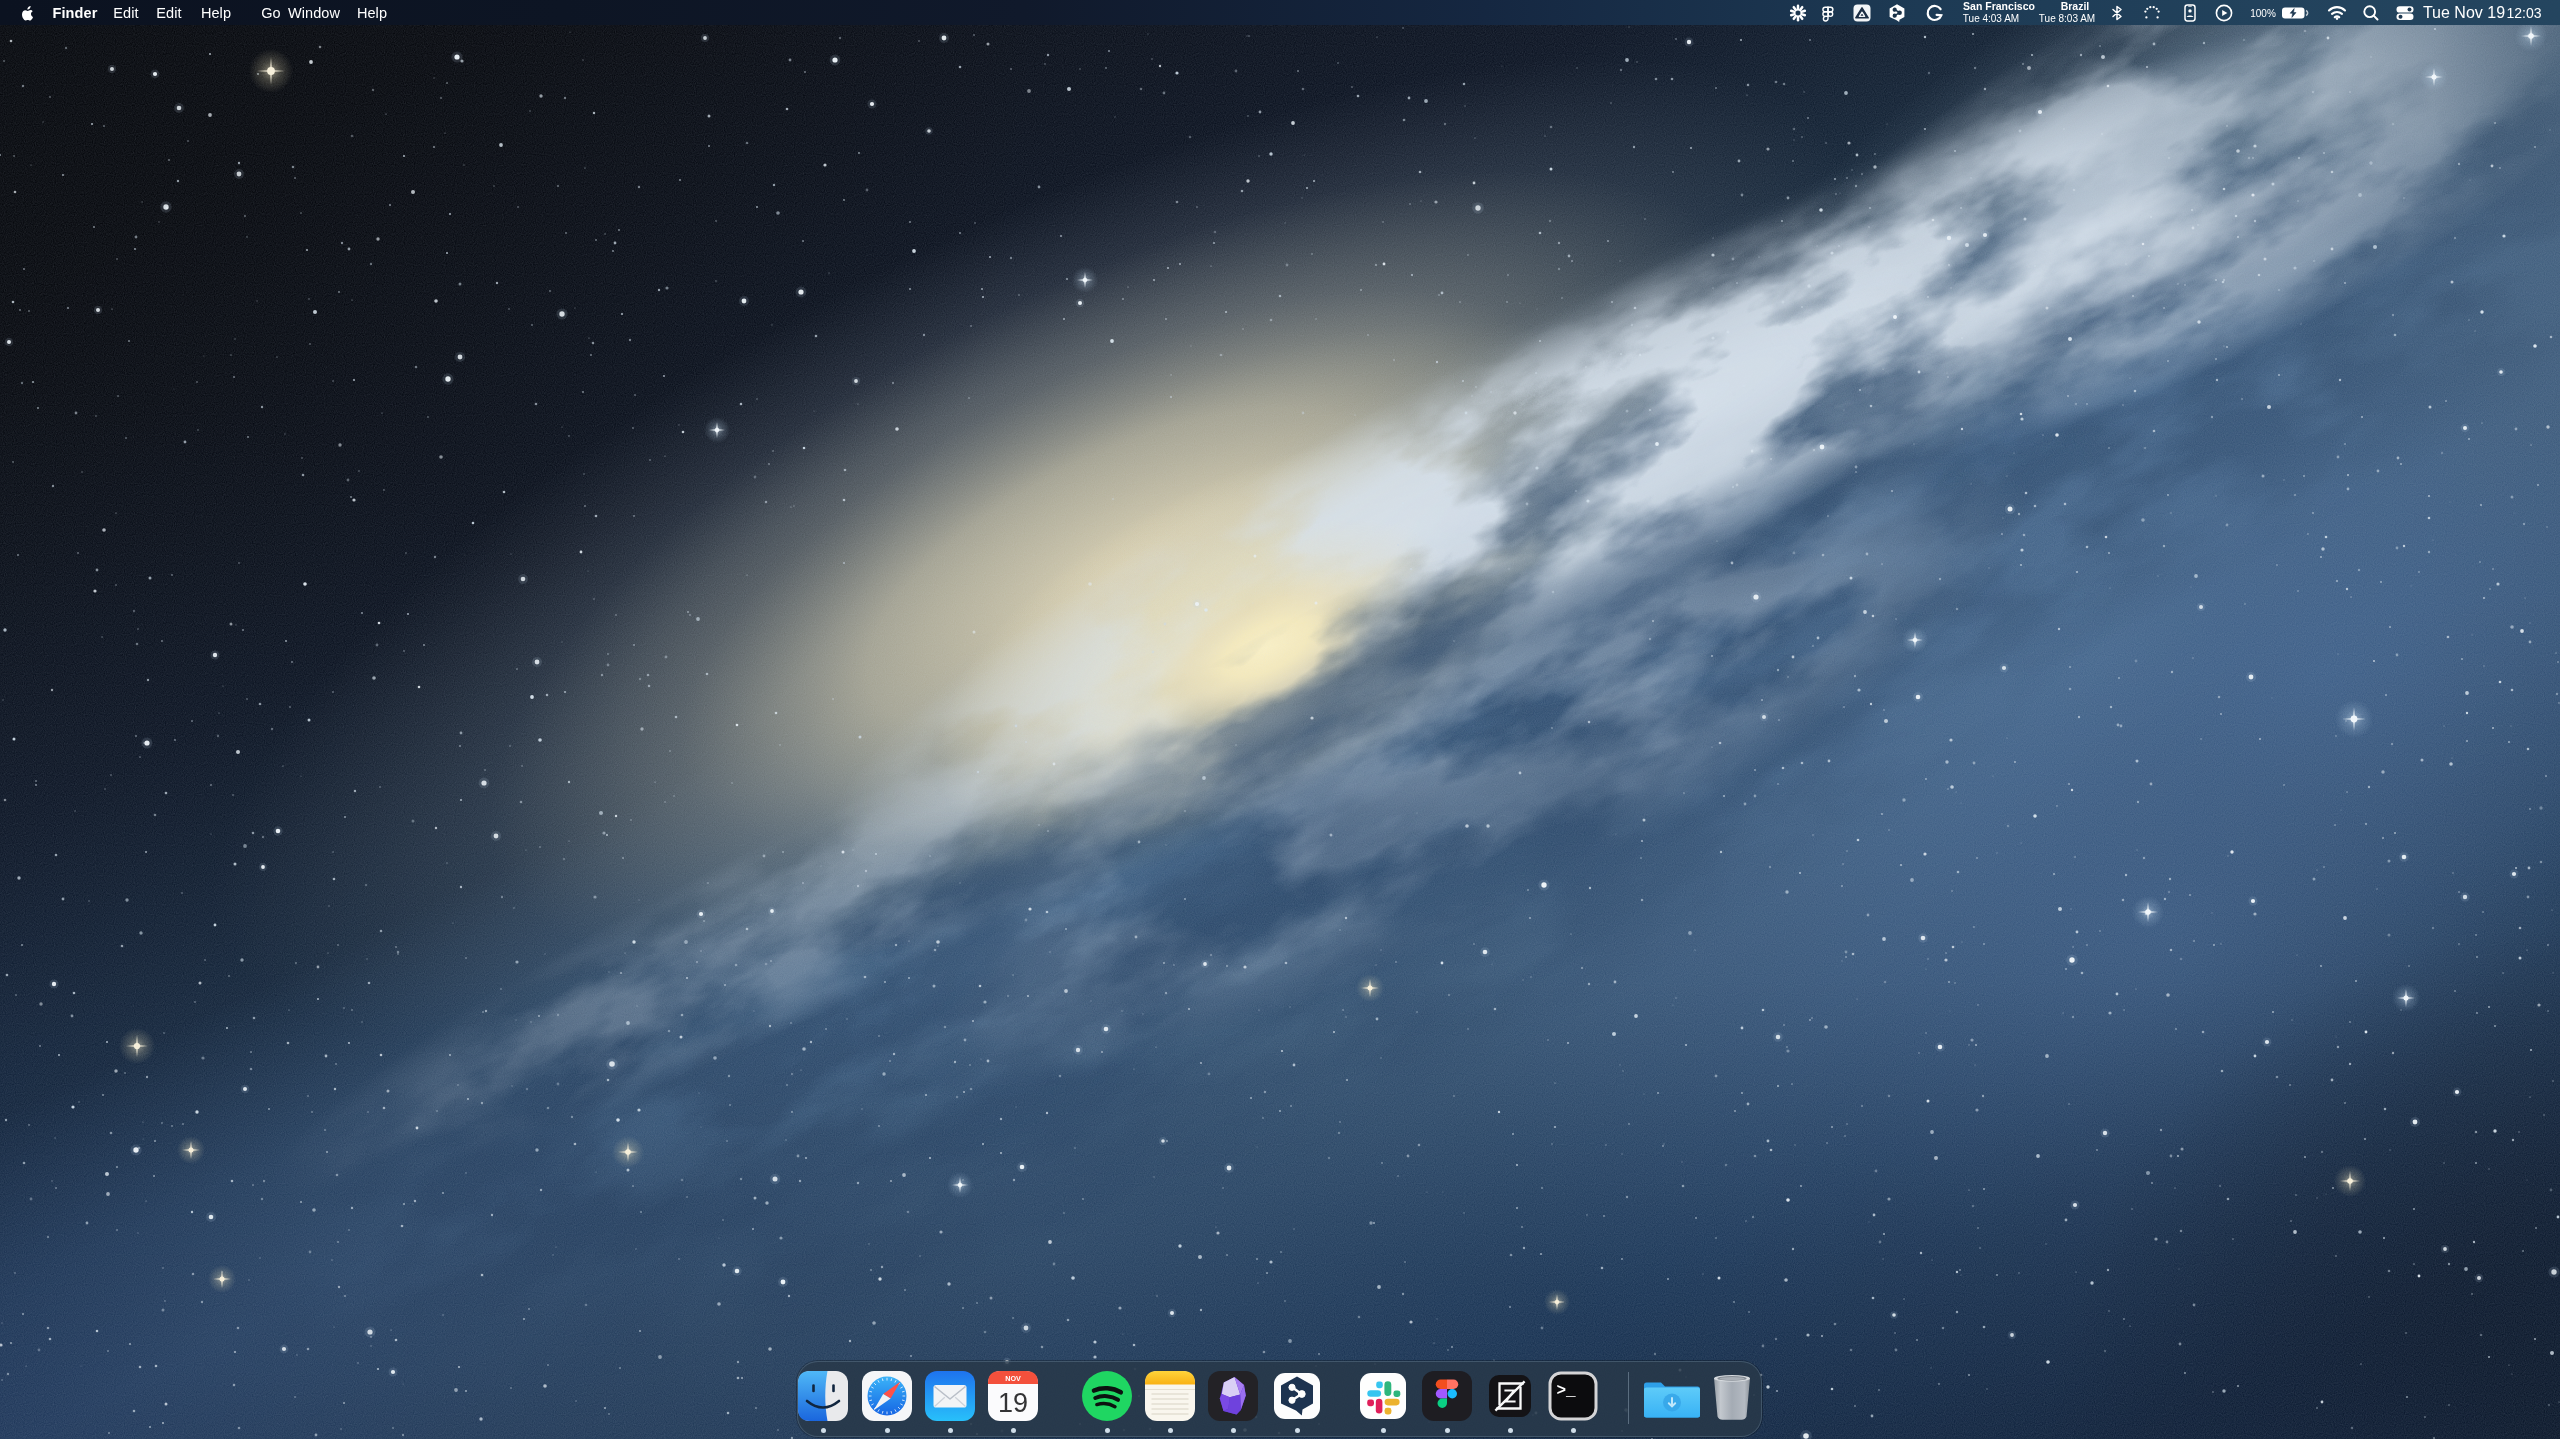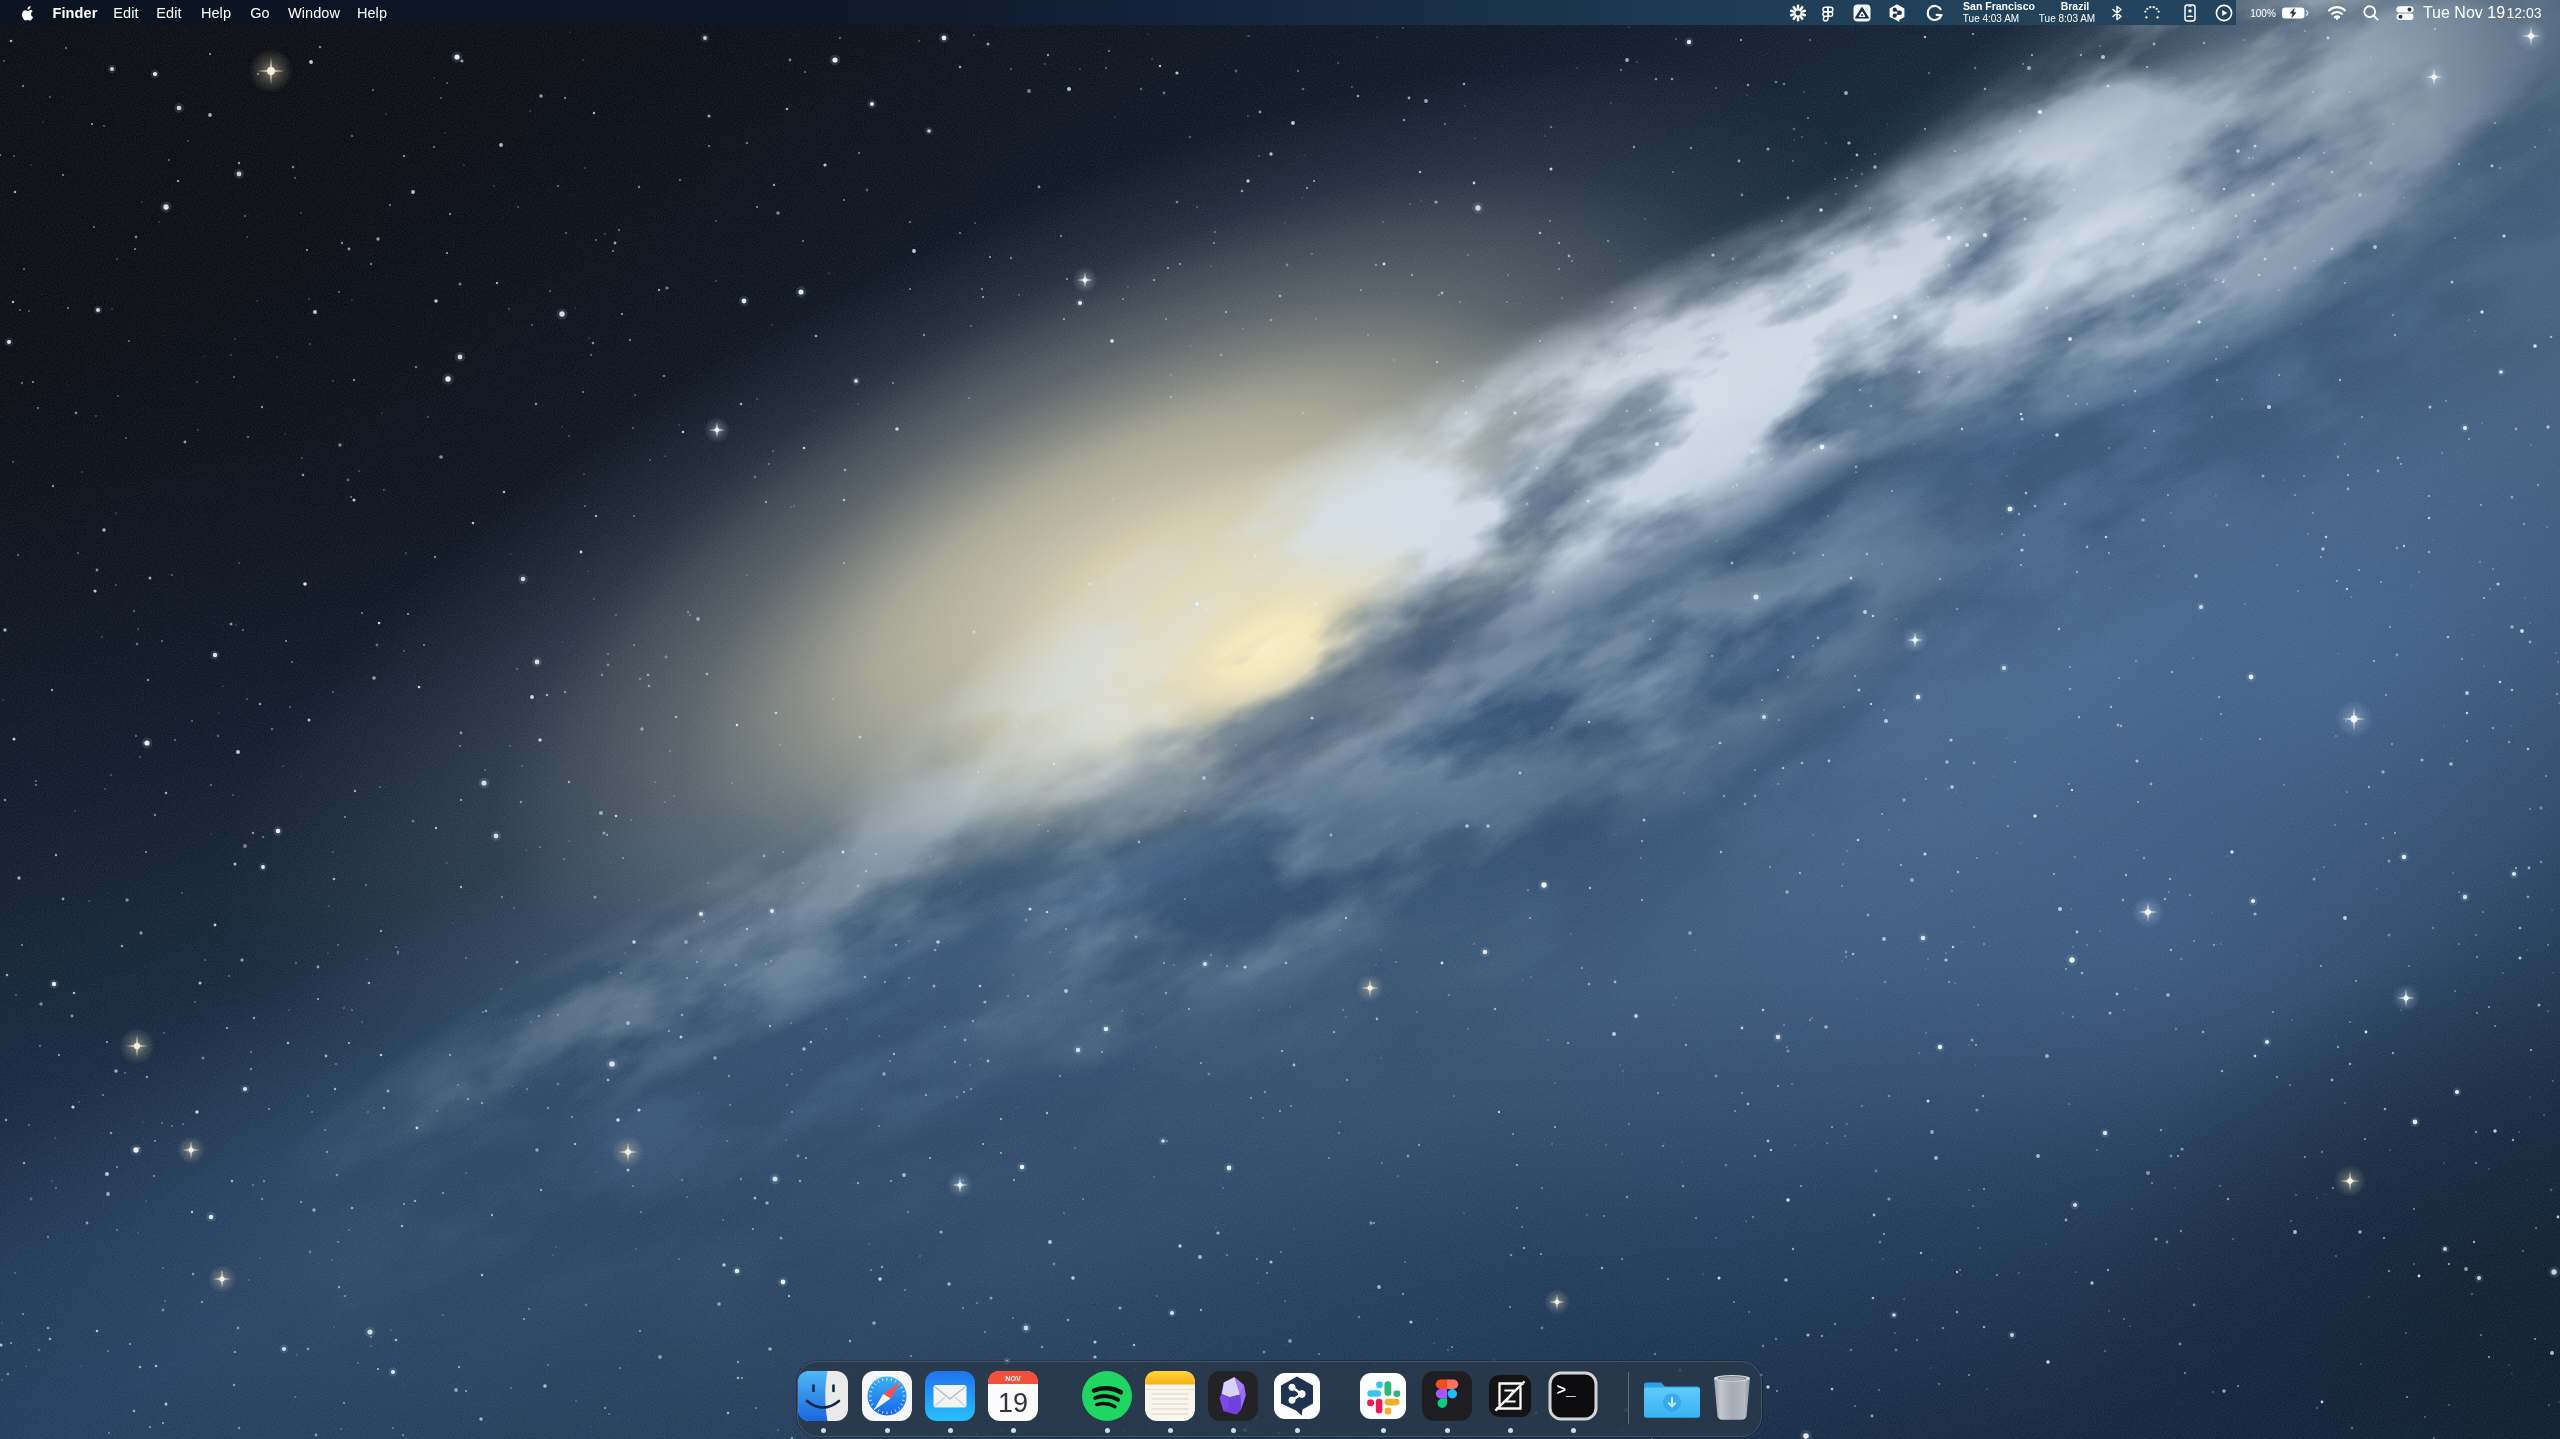--- a/index.html
+++ b/index.html
@@ -1,17 +1,17 @@
 <!DOCTYPE html>
 <html><head><meta charset="utf-8"><title>d</title><style>
 html,body{margin:0;padding:0;width:2560px;height:1439px;overflow:hidden;background:#0c121d;}
 *{box-sizing:border-box;}
 #stage{position:relative;width:2560px;height:1439px;font-family:"Liberation Sans",sans-serif;}
 #wall{position:absolute;left:0;top:0;}
-#menubar{position:absolute;left:0;top:0;width:2236px;height:25px;
+#menubar{position:absolute;left:0;top:0;width:2560px;height:25px;
  background:linear-gradient(to right,#0b1220 0%,#0d1524 22%,#10192b 40%,#152741 58%,#1d3a54 75%,#22425c 88%,#24455f 100%);}
 .mi{position:absolute;top:50%;transform:translate(-50%,-50%);color:#fff;font-size:14.5px;letter-spacing:0.1px;}
 .mic{position:absolute;}
 .mtx{position:absolute;top:50%;transform:translate(-50%,-50%);color:#fff;white-space:nowrap;}
 .apple{position:absolute;}
 .clk{position:absolute;top:1px;transform:translateX(-50%);color:#fff;text-align:center;line-height:11.5px;}
 .clk .c1{font-size:10.5px;font-weight:bold;margin-left:16px;}
 .clk .c2{font-size:10px;}
 #dock{position:absolute;left:0;top:0;}
 #dockbg{position:absolute;left:797px;top:1361px;width:965px;height:76px;border-radius:21px;
@@ -2443,21 +2443,21 @@
     </div>
 <div id="menubar">
       <svg class="apple" style="left:19px;top:4.5px" width="17" height="17" viewBox="0 0 17 17">
         <path fill="#fff" d="M8.6 4.6c.6 0 1.5-.5 2.1-1.1.5-.6.9-1.4.9-2.2 0-.1 0-.2 0-.3-.8 0-1.8.6-2.4 1.3-.5.5-.9 1.3-.9 2.1 0 .1 0 .2 0 .2s.2 0 .3 0z"></path>
         <path fill="#fff" d="M11.9 5.1c-1.7 0-2.4 1-2.9 1-.5 0-1.2-.9-2.6-.9C4.6 5.2 3 6.7 3 9.5c0 2.9 2.1 6 3.5 6 .7 0 1.3-.6 2.2-.6 1 0 1.4.6 2.3.6 1.5 0 3-3 3-3.6-1.2-.5-2-1.6-2-2.9 0-1.5.9-2.3 1.7-2.8-.5-.7-1.3-1.1-1.8-1.1z"></path>
       </svg>
       <span class="mi" style="left:75px;font-weight:bold">Finder</span>
       <span class="mi" style="left:126px;font-weight:normal">Edit</span>
       <span class="mi" style="left:169px;font-weight:normal">Edit</span>
       <span class="mi" style="left:216px;font-weight:normal">Help</span>
-      <span class="mi" style="left:260px;font-weight:normal">Go</span>
+      <span class="mi" style="left:271px;font-weight:normal">Go</span>
       <span class="mi" style="left:314px;font-weight:normal">Window</span>
       <span class="mi" style="left:372px;font-weight:normal">Help</span>
       <svg class="mic" style="left:1798px;top:50%;transform:translate(-50%,-50%);" width="18" height="18" viewBox="0 0 18 18">
         <g stroke="#fff" stroke-width="2.5" stroke-linecap="round">
           <line x1="9" y1="1.8" x2="9" y2="5.4" transform="rotate(0 9 9)"></line>
           <line x1="9" y1="1.8" x2="9" y2="5.4" transform="rotate(36 9 9)"></line>
           <line x1="9" y1="1.8" x2="9" y2="5.4" transform="rotate(72 9 9)"></line>
           <line x1="9" y1="1.8" x2="9" y2="5.4" transform="rotate(108 9 9)"></line>
           <line x1="9" y1="1.8" x2="9" y2="5.4" transform="rotate(144 9 9)"></line>
           <line x1="9" y1="1.8" x2="9" y2="5.4" transform="rotate(180 9 9)"></line>

